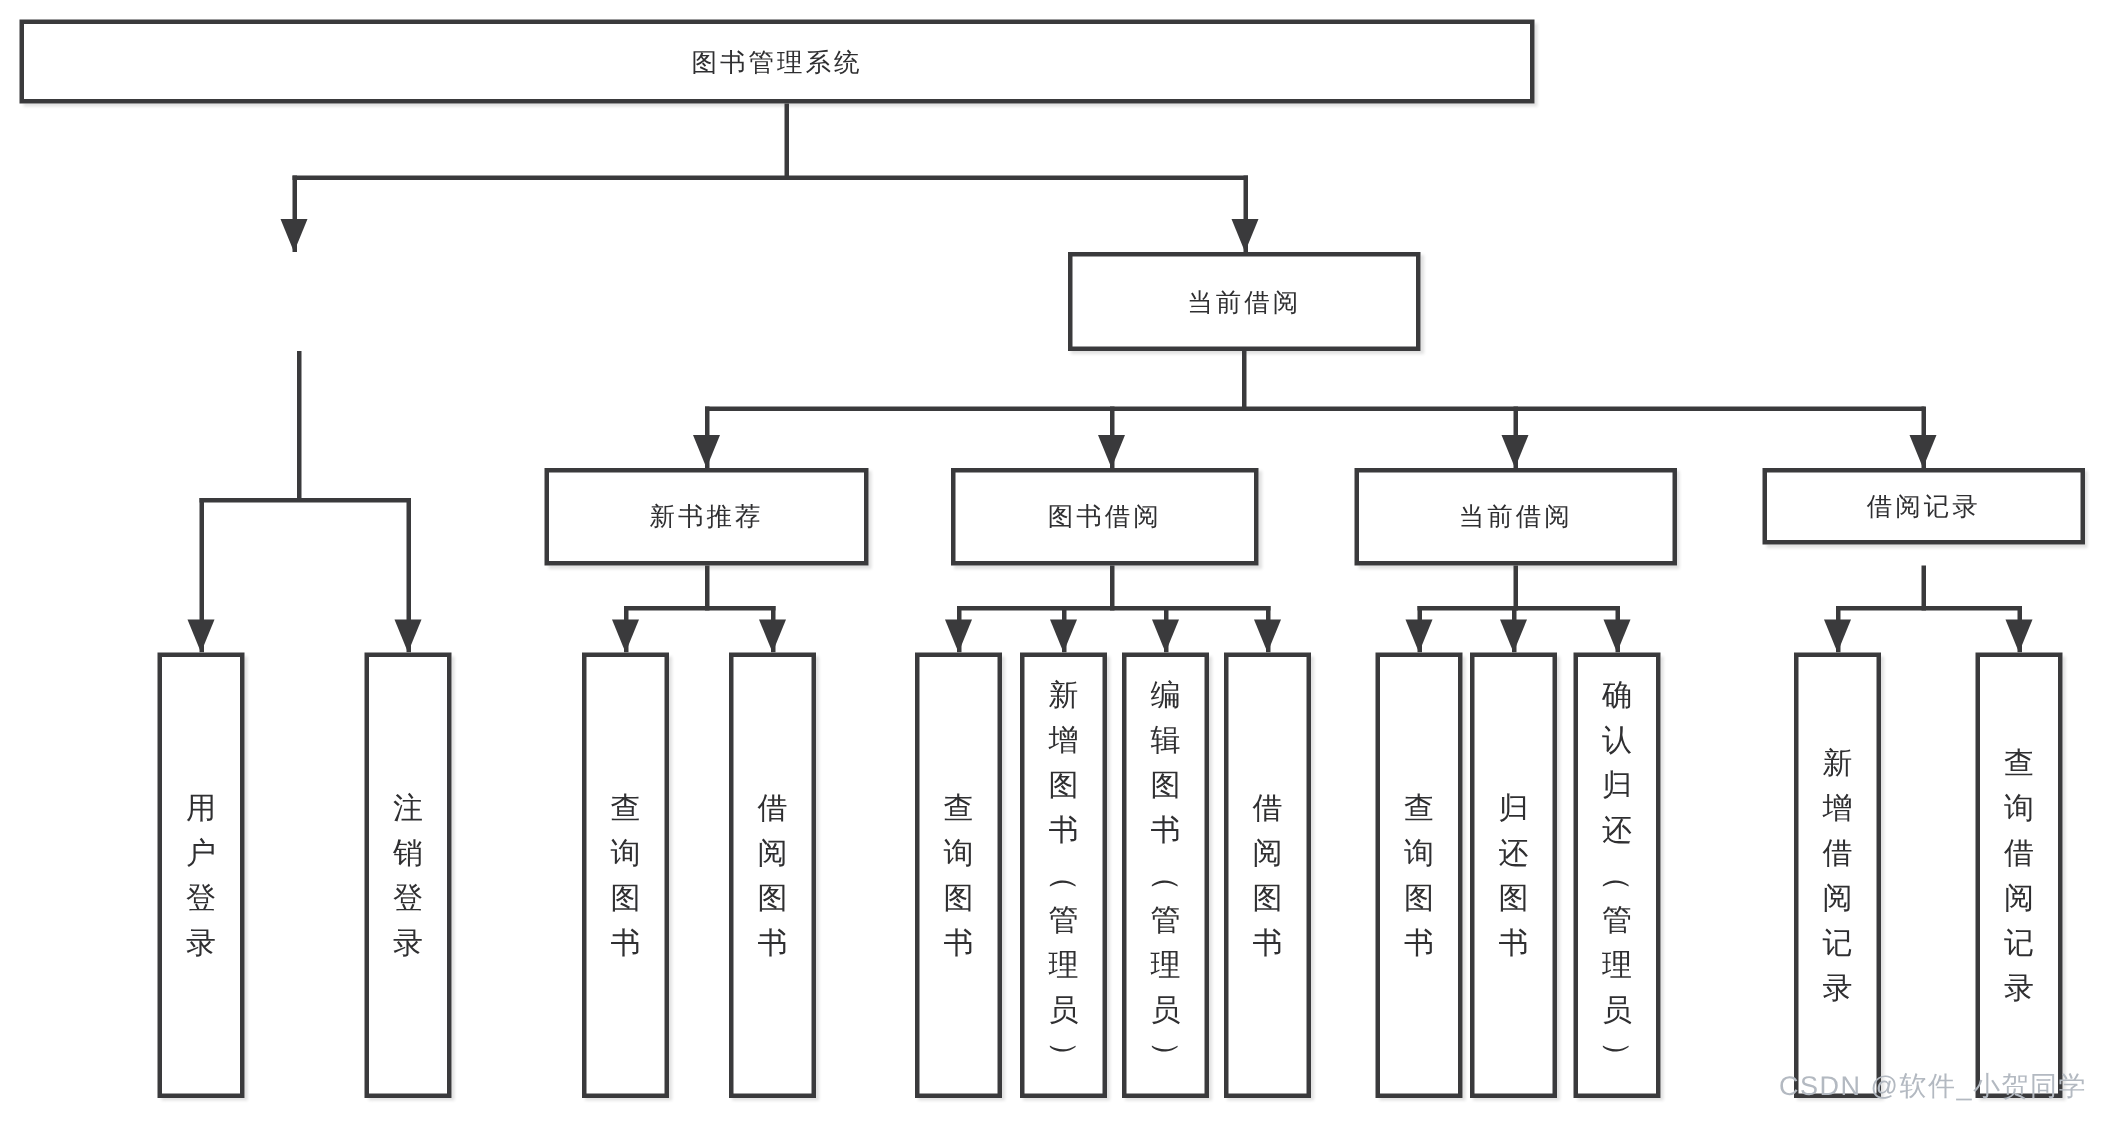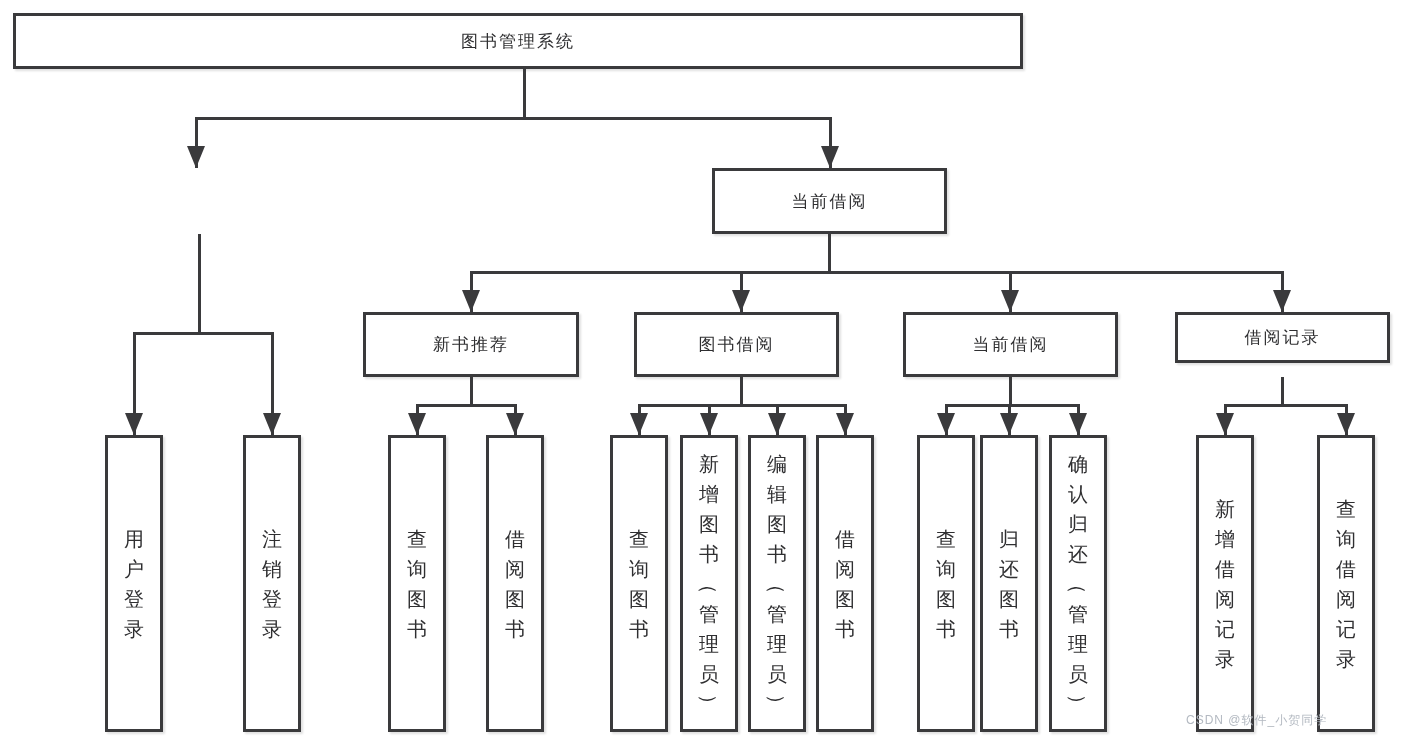--- a/index.html
+++ b/index.html
@@ -42,21 +42,21 @@
   .vline{position:absolute;width:3px;background:var(--line);}
   .hline{position:absolute;height:3px;background:var(--line);}
   .arrow{
     position:absolute;width:0;height:0;
     border-left:9px solid transparent;
     border-right:9px solid transparent;
     border-top:22px solid var(--line);
   }
   .watermark{
     position:absolute;left:1186px;top:712px;width:216px;
-    font-size:12px;letter-spacing:1px;color:var(--wm);
+    font-size:18px;letter-spacing:1px;color:var(--wm);
     white-space:nowrap;z-index:10;
   }
 </style>
 </head>
 <body>
 
 <div id="diagram">
 
   <div class="box" style="left:13px;top:13px;width:1010px;height:56px">
     <span class="hlabel">图书管理系统</span>

